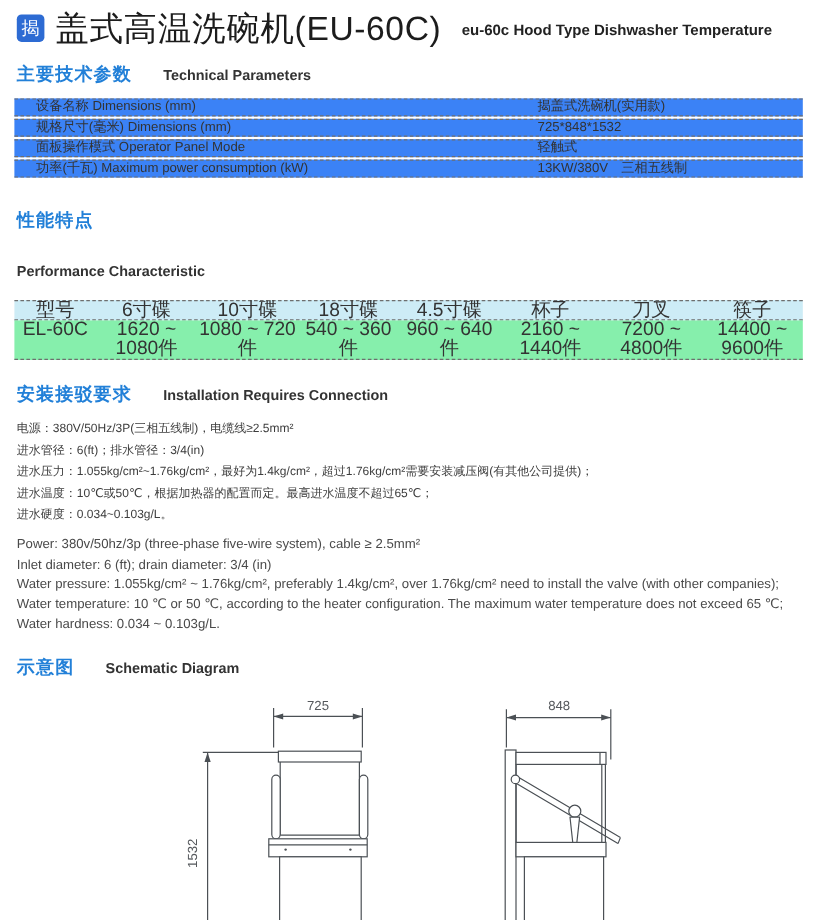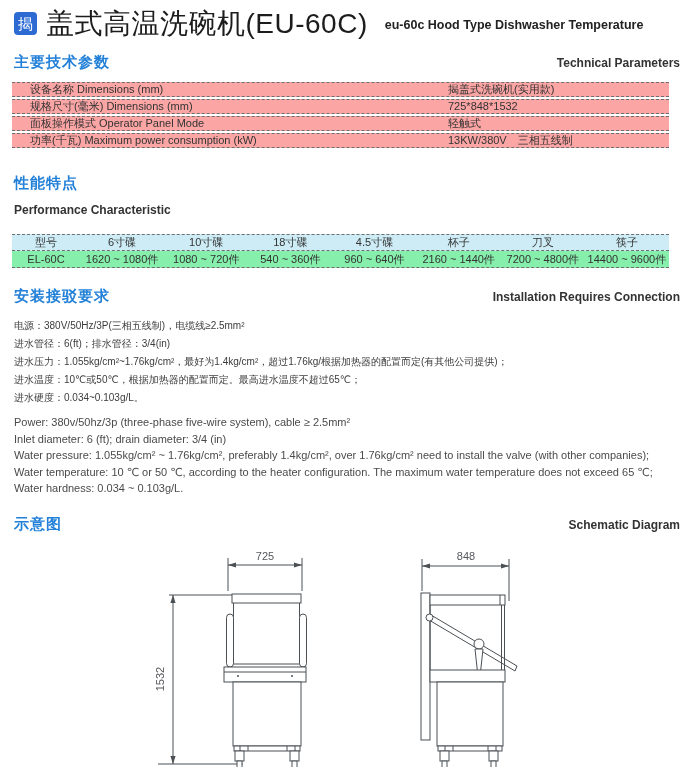--- a/index.html
+++ b/index.html
@@ -8,38 +8,38 @@
   .page { width:680px; height:767px; position:relative; }
 
   
   .hdr { display:flex; align-items:center; gap:9px; padding:11px 0 0 14px; height:36px; }
   .app-icon { width:23px; height:23px; background:#2d6bd3; border-radius:4px;
     color:#fff; font-size:15px; line-height:23px; text-align:center; flex:0 0 auto; }
   .title-zh { font-size:28px; font-weight:400; color:#1c1c1c; letter-spacing:0.5px; }
   .title-en { font-size:12.5px; font-weight:600; color:#222; margin-left:8px; padding-top:3px; }
 
   
-  .sec { margin-left:14px; display:flex; align-items:baseline; gap:10px;justify-content:space-between; }
+  .sec { margin-left:14px; display:flex; align-items:baseline; gap:26px; }
   .sec .zh { font-size:15px; font-weight:600; color:#2280d8; letter-spacing:1px; }
   .sec .en { font-size:12px; font-weight:600; color:#333; }
   .sec-tech { margin-top:17px; }
   .sec-perf { margin-top:26px;flex-direction:column; }
   .sec-install { margin-top:19px; }
   .sec-schem { margin-top:18px; }
 
   
   .spec-table { margin:10px 11px 0 12px; }
-  .spec-row { display:flex; background:#fca5a5; border-top:1px dashed #6e6e6e;
+  .spec-row { display:flex; background:#3b82f6; border-top:1px dashed #6e6e6e;
     border-bottom:1px dashed #6e6e6e; margin-bottom:2px; font-size:11px; color:#333;
     line-height:13px; padding:0; }
   .spec-label { flex:0 0 436px; padding-left:18px; }
   .spec-value { flex:1; }
 
   
-  .perf-table { margin:17px 11px 0 12px; font-size:11px; color:#333; }
+  .perf-table { margin:17px 11px 0 12px; font-size:16px; color:#333; }
   .perf-row { display:flex; text-align:center; }
   .perf-head { background:#cdecf6; border-top:1px dashed #6e6e6e;
     border-bottom:1px dashed #6e6e6e; line-height:15px; }
   .perf-data { background:#86efac; border-bottom:1px dashed #6e6e6e; line-height:16px; }
   .perf-cell-model { flex:0 0 68px; }
   .perf-cell { flex:1; }
 
   
   .install-zh { margin:11px 0 0 14px; font-size:10px; color:#3c3c3c; line-height:18px; }
   .install-en { margin:7px 0 0 14px; font-size:11px; color:#4a4a4a; line-height:16.5px; }
@@ -115,21 +115,21 @@
   </div>
 
   <div class="sec sec-install">
     <span class="zh">安装接驳要求</span>
     <span class="en">Installation Requires Connection</span>
   </div>
 
   <div class="install-zh">
     <p>电源：380V/50Hz/3P(三相五线制)，电缆线≥2.5mm²</p>
     <p>进水管径：6(ft)；排水管径：3/4(in)</p>
-    <p>进水压力：1.055kg/cm²~1.76kg/cm²，最好为1.4kg/cm²，超过1.76kg/根据加热器的配置而定(有其他公司提供)；</p>
+    <p>进水压力：1.055kg/cm²~1.76kg/cm²，最好为1.4kg/cm²，超过1.76kg/cm²需要安装减压阀(有其他公司提供)；</p>
     <p>进水温度：10℃或50℃，根据加热器的配置而定。最高进水温度不超过65℃；</p>
     <p>进水硬度：0.034~0.103g/L。</p>
   </div>
 
   <div class="install-en">
     <p>Power: 380v/50hz/3p (three-phase five-wire system), cable ≥ 2.5mm²</p>
     <p>Inlet diameter: 6 (ft); drain diameter: 3/4 (in)</p>
     <p>Water pressure: 1.055kg/cm² ~ 1.76kg/cm², preferably 1.4kg/cm², over 1.76kg/cm² need to install the valve (with other companies);</p>
     <p>Water temperature: 10 ℃ or 50 ℃, according to the heater configuration. The maximum water temperature does not exceed 65 ℃;</p>
     <p>Water hardness: 0.034 ~ 0.103g/L.</p>

